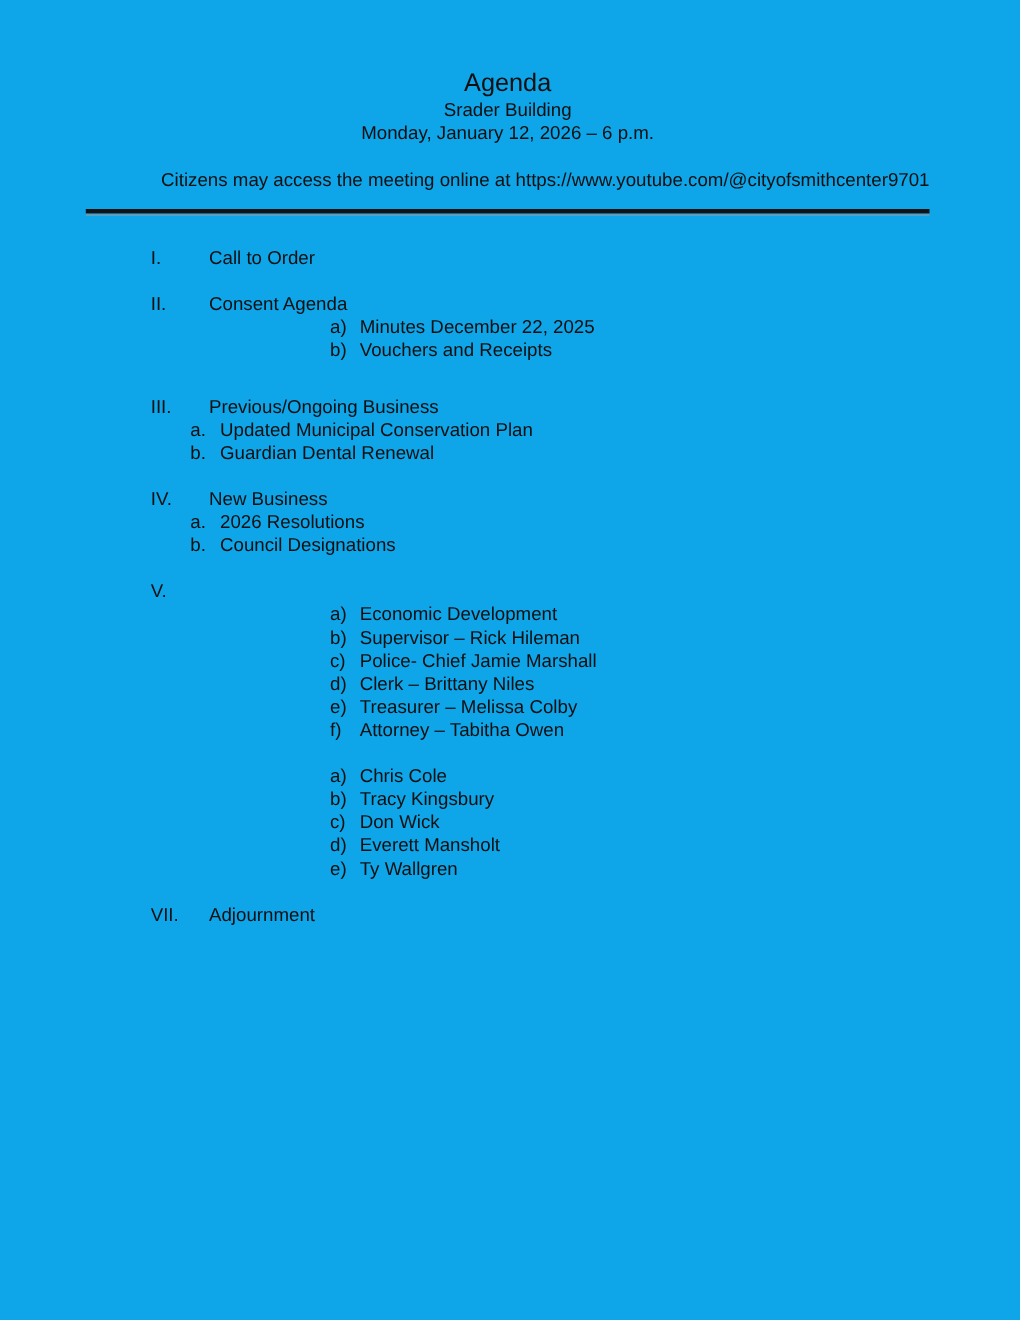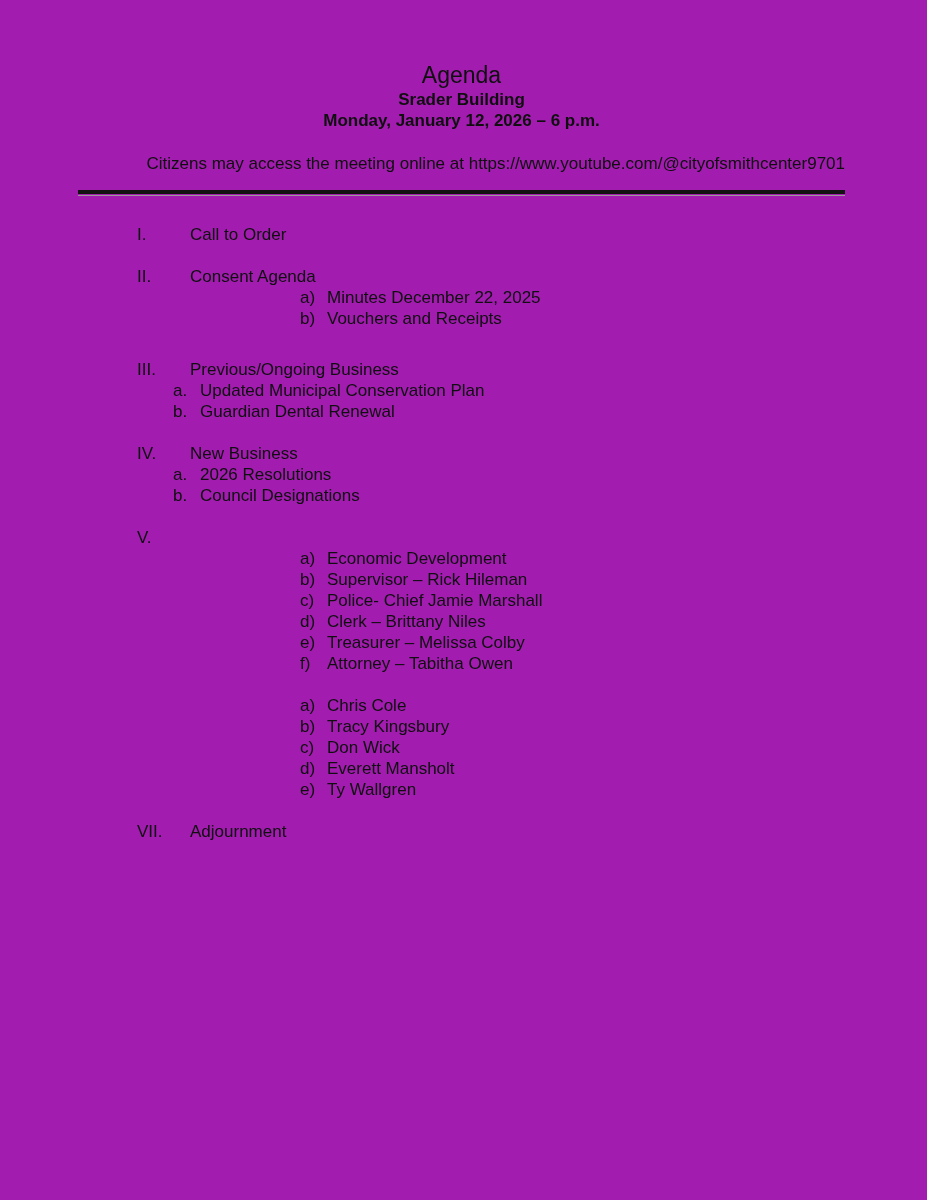--- a/index.html
+++ b/index.html
@@ -4,42 +4,41 @@
 <style>
   html, body {
     margin: 0;
     padding: 0;
     background: #ffffff;
   }
   .page {
     position: relative;
     width: 927px;
     height: 1200px;
-    background: #a21caf;
+    background: #0ea5e9;
     color: #0f0f0f;
     font-family: "Liberation Sans", "DejaVu Sans", sans-serif;
     box-sizing: border-box;
     padding: 62px 82px 0 78px;
     overflow: hidden;
   }
   
   .header { text-align: center; }
   .doc-title {
     font-size: 23px;
     line-height: 27px;
     font-weight: 400;
   }
   .doc-subtitle {
     font-size: 19px;
     line-height: 23px;
   }
   .hline {
     font-size: 17px;
     line-height: 21px;
-    font-weight: bold;
   }
   .access-note {
     margin-top: 22px;
     text-align: right;
     font-size: 17px;
     line-height: 21px;
   }
   
   .divider { margin-top: 16px; }
   .divider .thick {

